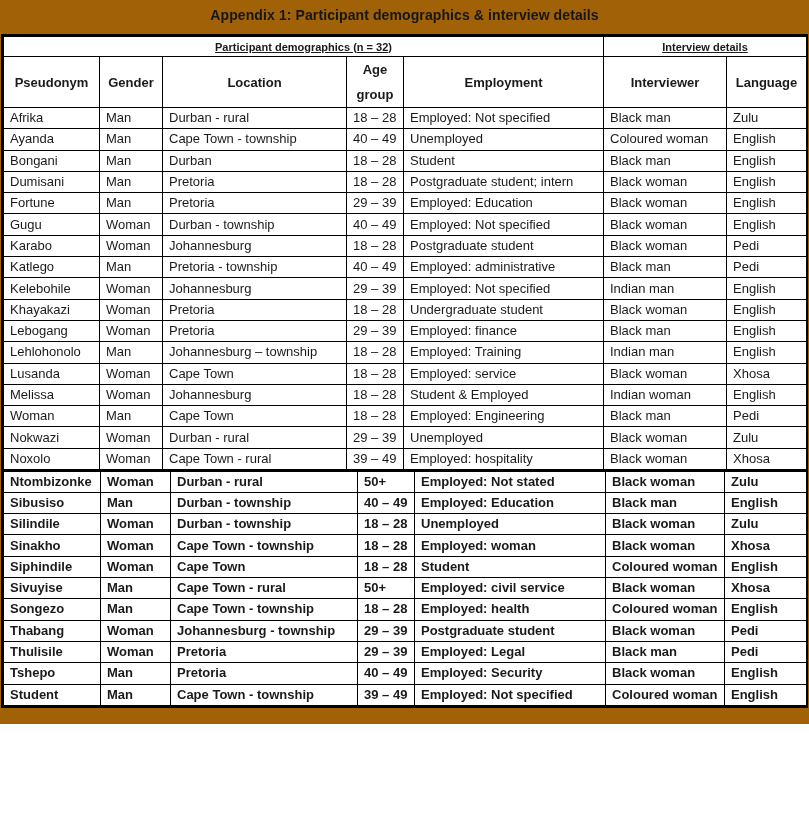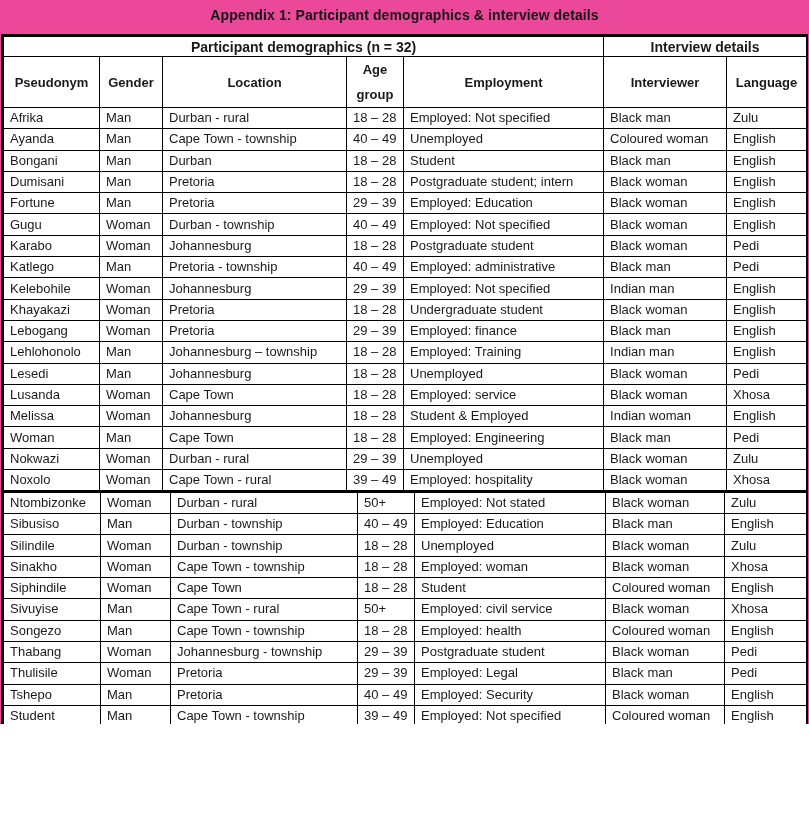--- a/index.html
+++ b/index.html
@@ -2,21 +2,21 @@
 <html><head>
 <meta charset="utf-8">
 <style>
   * { margin: 0; padding: 0; box-sizing: border-box; }
   html, body {
     width: 809px; height: 832px;
     background: #ffffff;
     font-family: "Liberation Sans", "DejaVu Sans", sans-serif;
     color: #1a1a1a;
   }
-  .page { width: 809px; height: 724px; background: #ec4899; overflow: hidden; }
+  .page { width: 809px; height: 724px; background: #a16207; overflow: hidden; }
   .title {
     height: 34px;
     padding-top: 7px;
     text-align: center;
     font-size: 14px;
     font-weight: bold;
     color: #161616;
     letter-spacing: 0.1px;
   }
   .table-wrap {
@@ -35,36 +35,37 @@
     white-space: nowrap;
     vertical-align: middle;
   }
   .tbl th {
     font-weight: bold;
     text-align: center;
     font-size: 13px;
   }
   .group-row th {
     height: 20px;
-    font-size: 14px;
+    font-size: 11px;
+    text-decoration: underline;
   }
   .cols-row th { height: 51px; }
   .age-th .age-line {
     display: block;
     line-height: 25px;
   }
   .tbl td {
     height: 21.3px;
     font-size: 13px;
     line-height: 16px;
     text-align: left;
     padding: 0 4px 0 6px;
   }
   
-  table.tbl-2 { border-top: 2px solid #000; }
+  table.tbl-2 { border-top: 2px solid #000; font-weight: bold; }
 </style>
 </head>
 <body>
 
 <div class="page">
 
   <div class="title">Appendix 1: Participant demographics &amp; interview details</div>
 
   <div class="table-wrap">
 
@@ -199,29 +200,20 @@
           <tr>
             <td>Lehlohonolo</td>
             <td>Man</td>
             <td>Johannesburg – township</td>
             <td>18 – 28</td>
             <td>Employed: Training</td>
             <td>Indian man</td>
             <td>English</td>
           </tr>
           <tr>
-            <td>Lesedi</td>
-            <td>Man</td>
-            <td>Johannesburg</td>
-            <td>18 – 28</td>
-            <td>Unemployed</td>
-            <td>Black woman</td>
-            <td>Pedi</td>
-          </tr>
-          <tr>
             <td>Lusanda</td>
             <td>Woman</td>
             <td>Cape Town</td>
             <td>18 – 28</td>
             <td>Employed: service</td>
             <td>Black woman</td>
             <td>Xhosa</td>
           </tr>
           <tr>
             <td>Melissa</td>

